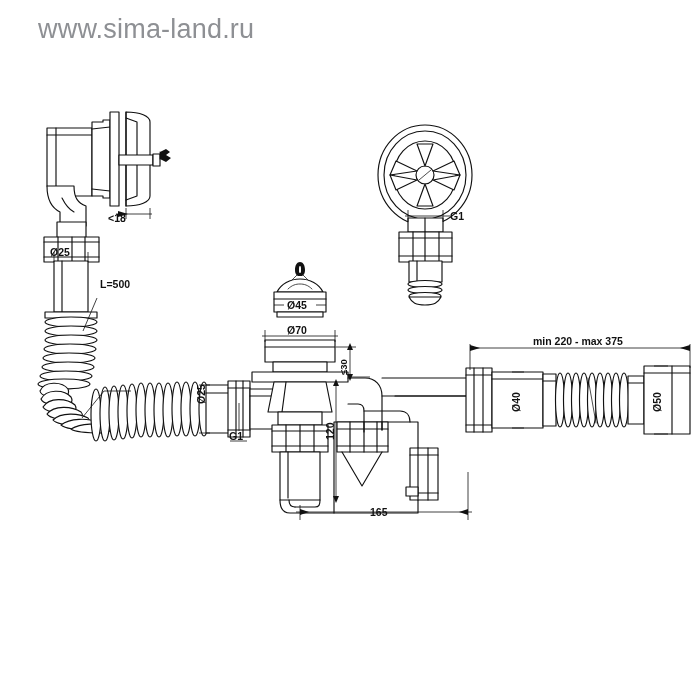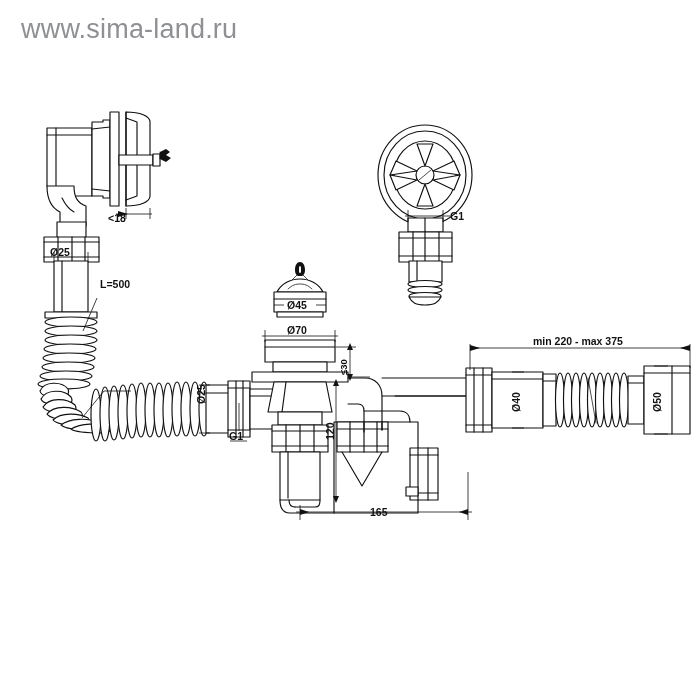--- a/index.html
+++ b/index.html
@@ -13,21 +13,21 @@
   }
   #page {
     position: relative;
     width: 700px;
     height: 700px;
     background: #ffffff;
     overflow: hidden;
   }
   #watermark {
     position: absolute;
-    left: 21px;
+    left: 38px;
     top: 14px;
     font-family: "Liberation Sans", sans-serif;
     font-size: 27px;
     letter-spacing: 0.2px;
     color: #8e9094;
     white-space: nowrap;
     user-select: none;
   }
   #drawing {
     position: absolute;

